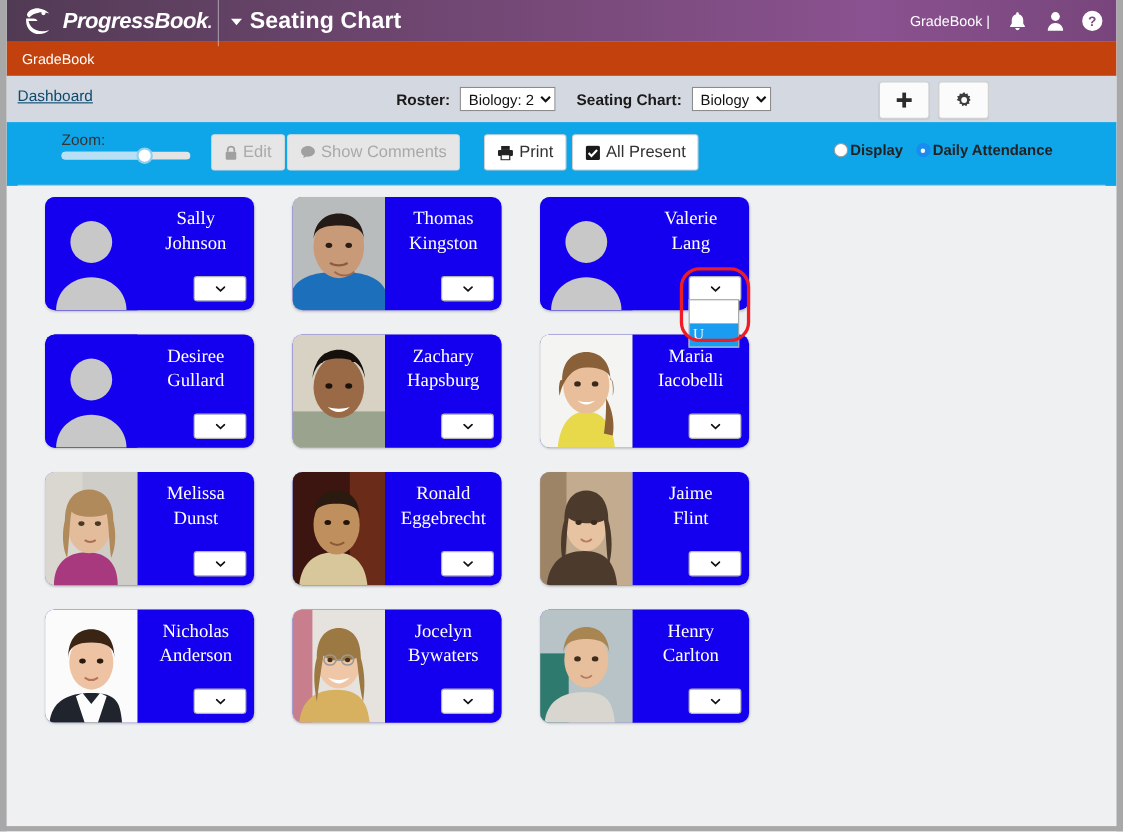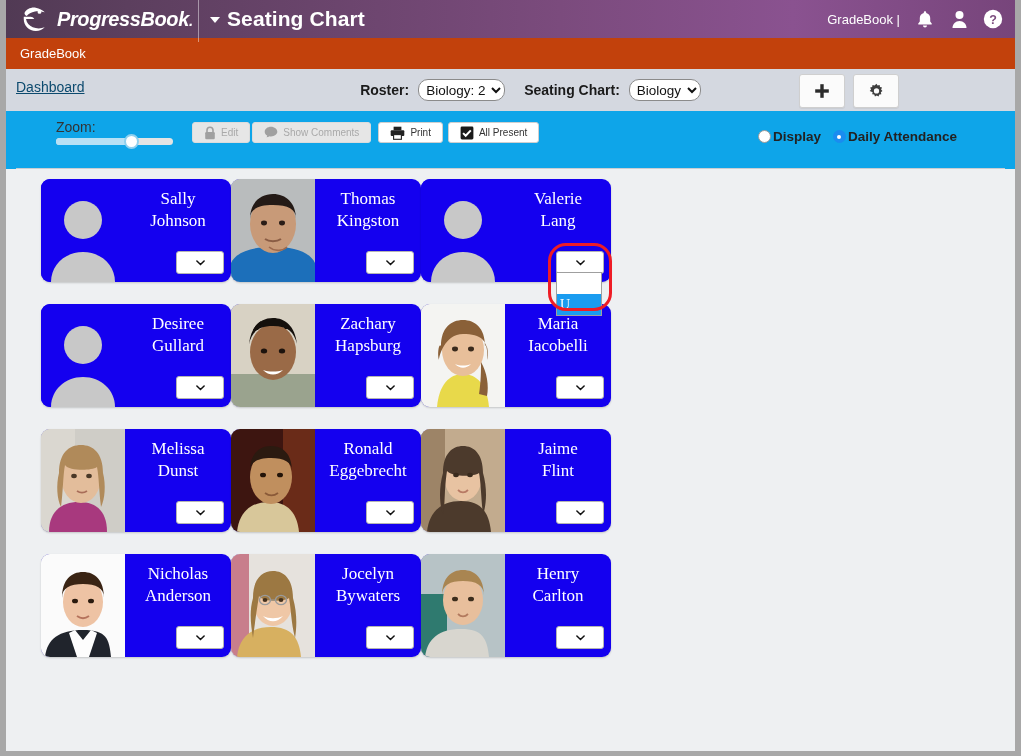--- a/index.html
+++ b/index.html
@@ -149,21 +149,21 @@
     font-weight: bold;
     color: #1a1a1a;
     white-space: nowrap;
   }
   select.pb-select {
     font-family: "Liberation Sans", sans-serif;
     font-size: 13.5px;
     color: #111;
     background: #ffffff;
     border: 1px solid #8b8b8b;
-    border-radius: 10px;
+    border-radius: 0;
     padding: 1px 2px 1px 3px;
     height: 22px;
     box-sizing: border-box;
   }
   .sel-right-btns {
     position: absolute;
     right: 116px;
     top: 5px;
     display: flex;
     gap: 8px;
@@ -226,29 +226,29 @@
   }
 
   .tb-btns {
     position: absolute;
     left: 186px;
     top: 140px;
     display: flex;
     gap: 2px;
   }
   .tb-btn {
-    height: 21px;
+    height: 33px;
     display: flex;
     align-items: center;
     gap: 5px;
     padding: 0 11px;
     background: #ffffff;
     border: 1px solid #cfcfcf;
     border-radius: 3px;
-    font-size: 10px;
+    font-size: 15px;
     color: #333;
     white-space: nowrap;
     box-sizing: border-box;
   }
   .tb-btn.disabled {
     background: #e6e6e6;
     border-color: #dcdcdc;
     color: #a9a9a9;
   }
 
@@ -305,20 +305,21 @@
 
   
   .grid {
     position: relative;
     padding: 10px 0 0 0;
     height: 565px;
     box-sizing: border-box;
   }
   .row {
     display: flex;
+    gap: 35px;
     padding-left: 35px;
     margin-bottom: 22px;
   }
   .card {
     position: relative;
     width: 190px;
     height: 103px;
     background: #1400ef;
     border-radius: 9px;
     display: flex;
@@ -505,21 +506,21 @@
           <rect x="1.2" y="6" width="9.6" height="7.2" rx="1.2" fill="#a0a0a0"></rect>
         </svg>
         <span>Edit</span>
       </div>
       <div class="tb-btn disabled">
         <svg width="14" height="13" viewBox="0 0 14 13">
           <path d="M7 .8C3.5.8.7 3 .7 5.7c0 1.6 1 3 2.5 3.9-.1.9-.6 1.8-.6 1.8s1.9-.5 2.9-1.2c.5.1 1 .2 1.5.2 3.5 0 6.3-2.2 6.3-4.7S10.5.8 7 .8z" fill="#a0a0a0"></path>
         </svg>
         <span>Show Comments</span>
       </div>
-      <div class="tb-btn" style="margin-left:5px">
+      <div class="tb-btn" style="margin-left:20px">
         <svg width="15" height="14" viewBox="0 0 15 14">
           <rect x="3.6" y="0.7" width="7.8" height="3.6" fill="#222"></rect>
           <rect x="0.7" y="4.3" width="13.6" height="5.6" rx="1" fill="#222"></rect>
           <rect x="3.6" y="8.6" width="7.8" height="4.7" fill="#fff" stroke="#222" stroke-width="1.1"></rect>
         </svg>
         <span>Print</span>
       </div>
       <div class="tb-btn" style="margin-left:3px">
         <svg width="14" height="14" viewBox="0 0 14 14">
           <rect x="0.6" y="0.6" width="12.8" height="12.8" rx="1.4" fill="#1a1a1a"></rect>

